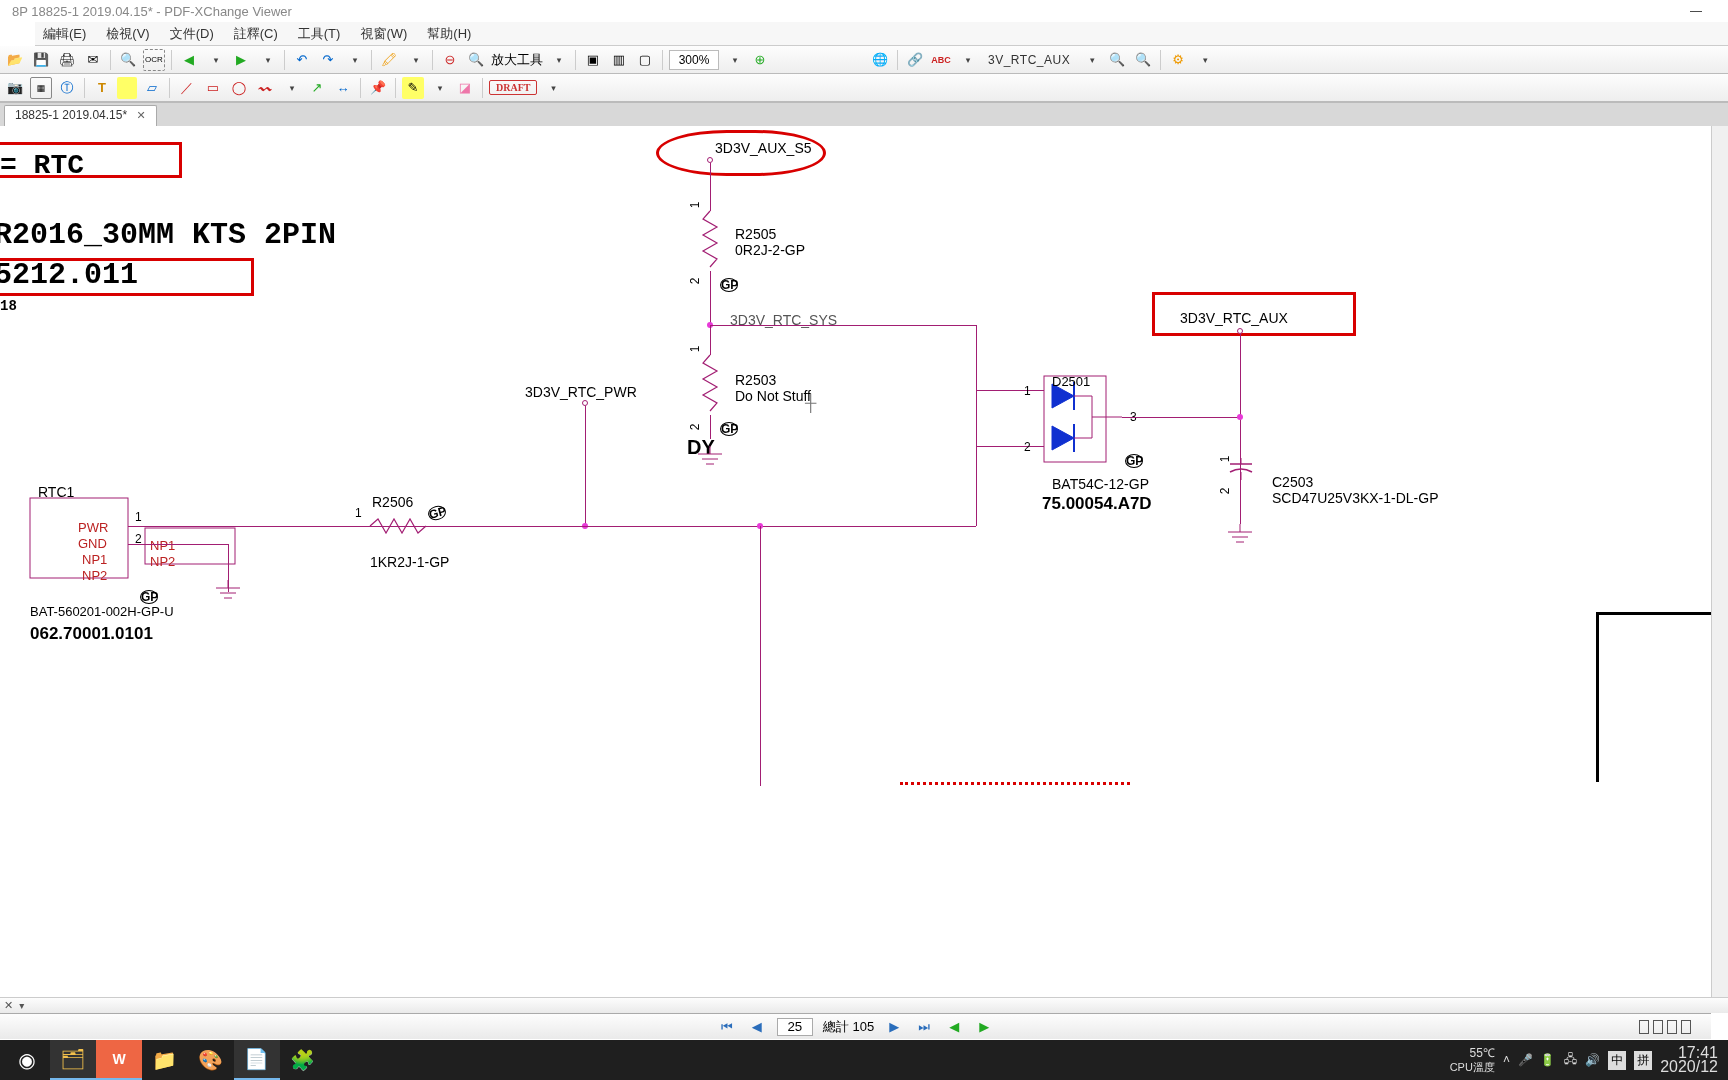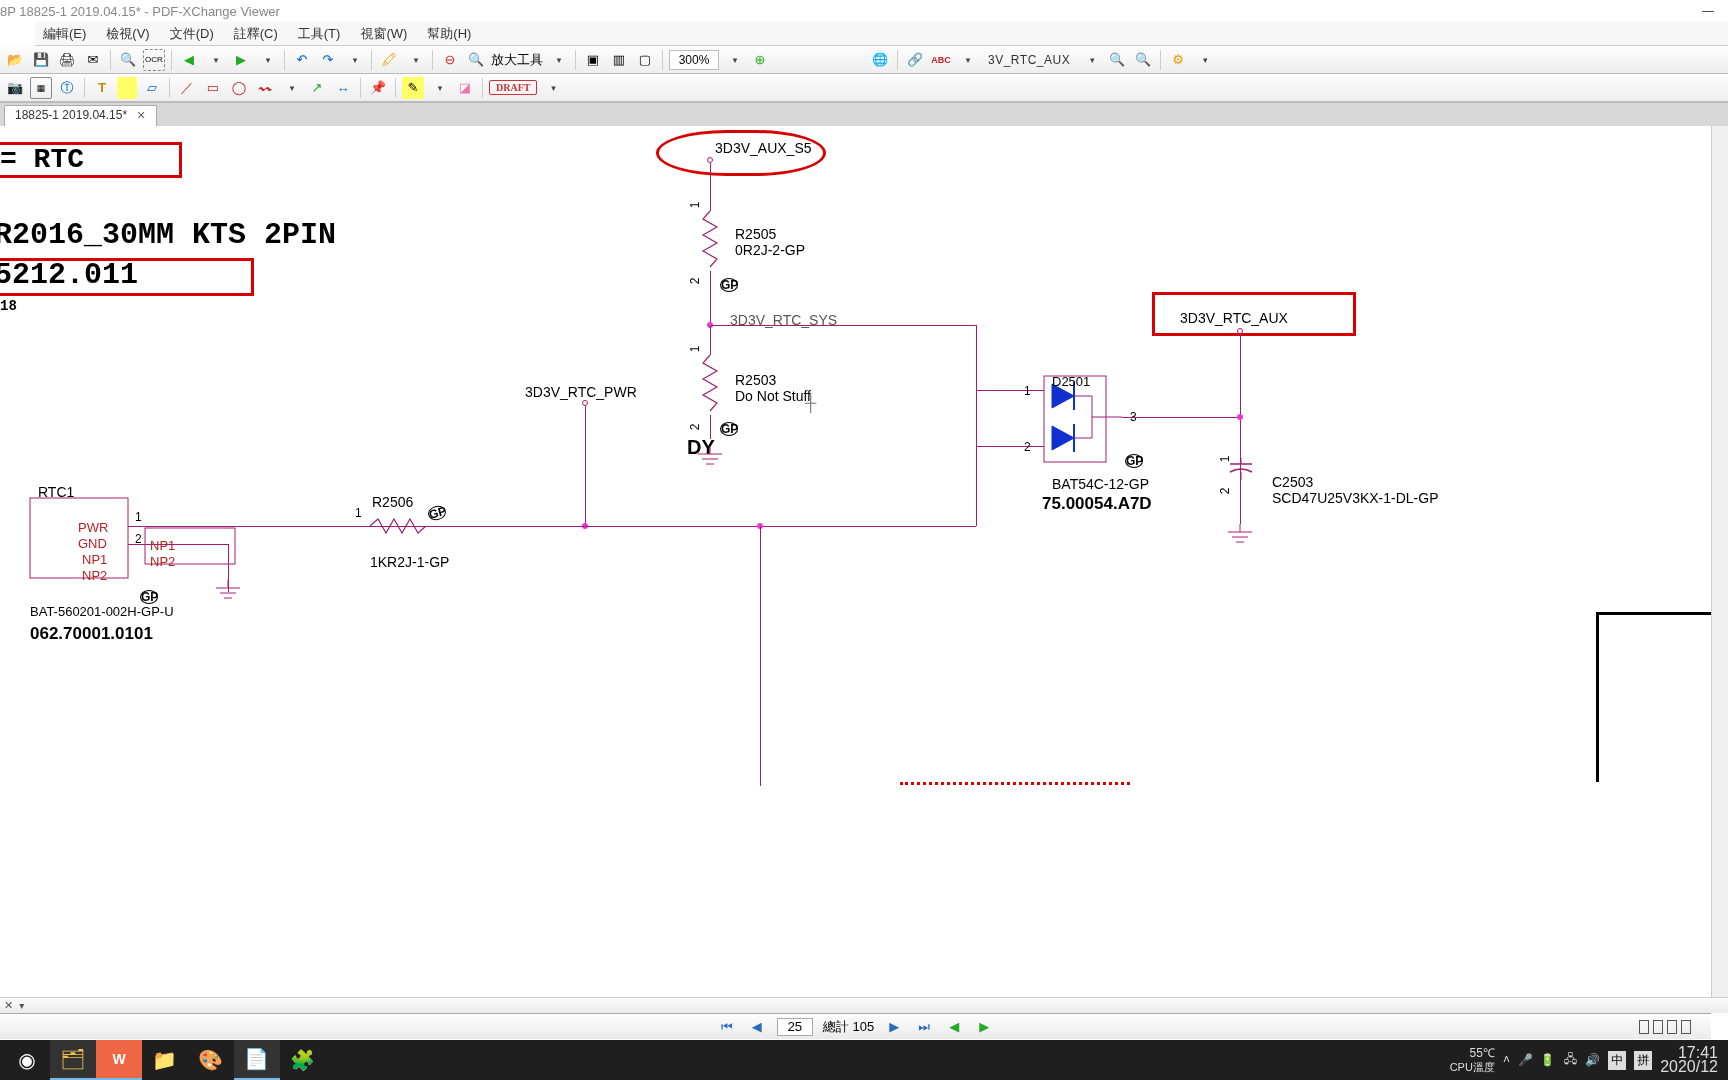--- a/index.html
+++ b/index.html
@@ -1,17 +1,17 @@
 <!DOCTYPE html>
 <html><head>
 <meta charset="utf-8">
 <style>
 * { margin: 0; padding: 0; box-sizing: border-box; }
 body { font-family: "Microsoft JhengHei", "Segoe UI", Tahoma, sans-serif; font-size: 12px; background: #fff; overflow: hidden; width: 1728px; height: 1080px; position: relative; }
-.title-bar { height: 22px; background: #fff; color: #888; padding: 2px 0; font-size: 13px; display: flex; align-items: center; justify-content: space-between; }
+.title-bar { height: 22px; background: #fff; color: #888; padding: 2px 12px; font-size: 13px; display: flex; align-items: center; justify-content: space-between; }
 .title-bar .win-btn { width: 40px; text-align: center; color: #333; font-size: 12px; }
 .menu-bar { height: 24px; background: #f7f7f7; border-bottom: 1px solid #ccc; padding: 2px 4px; display: flex; align-items: center; gap: 12px; font-size: 13px; color: #333; margin-left: 35px; }
 .menu-bar span { padding: 2px 4px; }
 .toolbar { height: 28px; background: linear-gradient(#fdfdfd,#eee); border-bottom: 1px solid #bbb; display: flex; align-items: center; gap: 4px; padding: 2px 4px; font-size: 12px; position: relative; }
 .toolbar .tb-btn { width: 22px; height: 22px; display: inline-flex; align-items: center; justify-content: center; border: 1px solid transparent; border-radius: 2px; cursor: pointer; font-size: 13px; }
 .toolbar .sep { width: 1px; height: 20px; background: #ccc; margin: 0 2px; }
 .toolbar input.zoom { width: 50px; height: 20px; border: 1px solid #bbb; text-align: center; font-size: 12px; }
 .toolbar .dd::after { content:"▾"; font-size: 9px; margin-left:2px; color:#444;}
 .toolbar .draft { color: #c33; font-weight: bold; border: 1px solid #c33; padding: 1px 6px; font-size: 10px; border-radius:2px; font-family: cursive; }
 .toolbar .link-label { color: #333; padding: 1px 6px; font-size: 12px; letter-spacing: .5px; }
@@ -150,21 +150,21 @@
   <div class="tab">
     <span>18825-1 2019.04.15*</span>
     <span class="x">✕</span>
   </div>
 </div>
 
 <div class="doc-area">
   <div class="sch">
 
     <div class="redbox" style="left:-6px; top:16px; width:188px; height:36px;"></div>
-    <div class="lbl big-mono" style="left:0px; top:18px; font-size:28px;">= RTC</div>
+    <div class="lbl big-mono" style="left:0px; top:24px; font-size:28px;">= RTC</div>
     <div class="lbl big-mono" style="left:-6px; top:92px; font-size:30px;">R2016_30MM KTS 2PIN</div>
     <div class="redbox" style="left:-6px; top:132px; width:260px; height:38px;"></div>
     <div class="lbl big-mono" style="left:-6px; top:132px; font-size:30px;">5212.011</div>
     <div class="lbl big-mono" style="left:0px; top:172px; font-size:14px;">18</div>
 
     <div class="red-oval" style="left:656px; top:4px; width:170px; height:46px;"></div>
     <div class="lbl" style="left:715px; top:14px;">3D3V_AUX_S5</div>
     <div class="open-dot" style="left:710px; top:34px;"></div>
     <div class="vline" style="left:710px; top:37px; height:48px;"></div>
     <div class="lbl" style="left:692px; top:72px; transform:rotate(-90deg); font-size:12px;">1</div>

